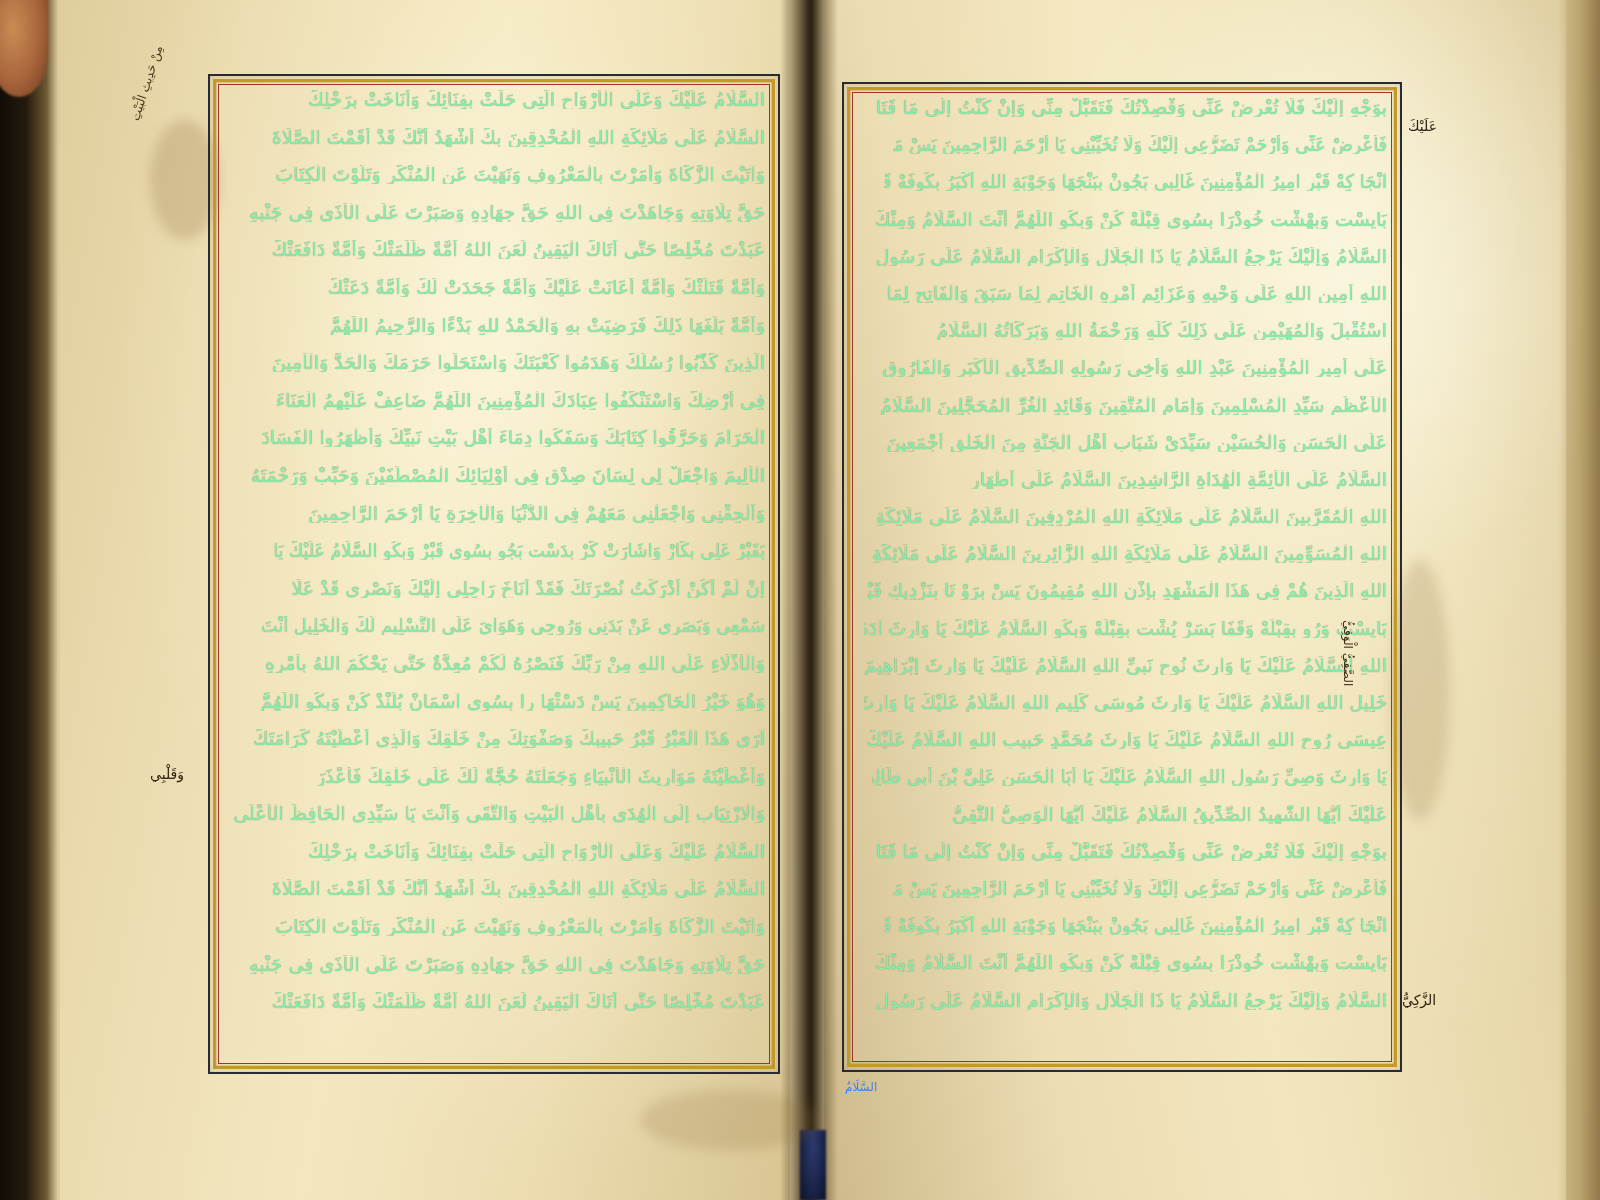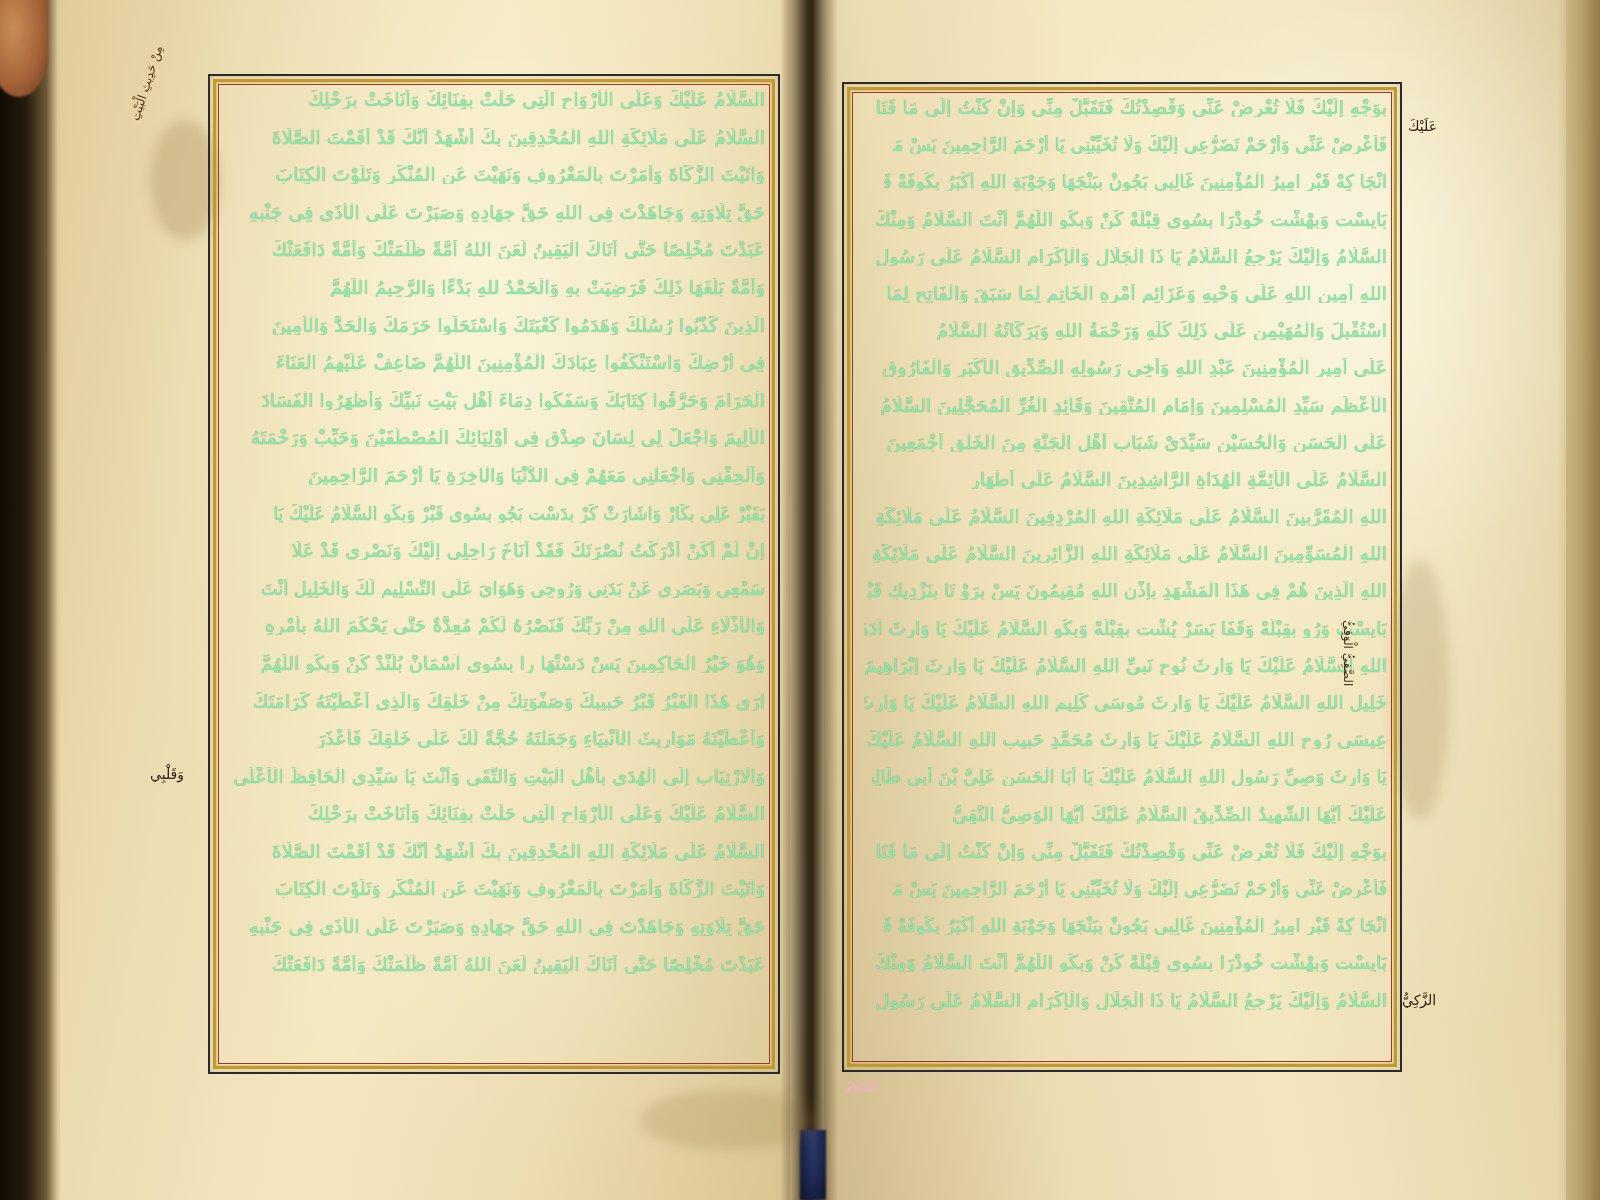--- a/index.html
+++ b/index.html
@@ -162,21 +162,21 @@
   .marg-note-3 { left: 1408px; top: 118px;  font-size: 14px; color:#2e2110; }
   .marg-note-4 { left: 1402px; top: 992px;  font-size: 14px; color:#2e2110; }
   .marg-side-r {
     position: absolute; left: 1355px; top: 620px;
     transform: rotate(90deg); transform-origin: left top;
     font-size: 12px; color: #3a2a14; direction: rtl; white-space: nowrap;
   }
   .catchword {
     position: absolute;
     left: 845px; top: 1080px;
-    font-size: 12px; color: #f9a8d4; direction: rtl;
+    font-size: 12px; color: #3b82f6; direction: rtl;
   }
 
   
   .blotch {
     position: absolute;
     border-radius: 50%;
     filter: blur(6px);
     pointer-events: none;
   }
 </style>
@@ -211,20 +211,21 @@
 
   <div class="frame frame-left">
     <div class="inner-gold"></div>
     <div class="inner-red"></div>
     <div class="textblock tl" id="left-lines">
         <span class="line" style="transform: scaleX(1);">السَّلَامُ عَلَيْكَ وَعَلَى الْأَرْوَاحِ الَّتِي حَلَّتْ بِفِنَائِكَ وَأَنَاخَتْ بِرَحْلِكَ</span>
         <span class="line" style="transform: scaleX(1);">السَّلَامُ عَلَى مَلَائِكَةِ اللهِ الْمُحْدِقِينَ بِكَ أَشْهَدُ أَنَّكَ قَدْ أَقَمْتَ الصَّلَاةَ</span>
         <span class="line" style="transform: scaleX(1);">وَآتَيْتَ الزَّكَاةَ وَأَمَرْتَ بِالْمَعْرُوفِ وَنَهَيْتَ عَنِ الْمُنْكَرِ وَتَلَوْتَ الْكِتَابَ</span>
         <span class="line" style="transform: scaleX(1);">حَقَّ تِلَاوَتِهِ وَجَاهَدْتَ فِي اللهِ حَقَّ جِهَادِهِ وَصَبَرْتَ عَلَى الْأَذَى فِي جَنْبِهِ</span>
         <span class="line" style="transform: scaleX(1);">عَبَدْتَ مُخْلِصًا حَتَّى أَتَاكَ الْيَقِينُ لَعَنَ اللهُ أُمَّةً ظَلَمَتْكَ وَأُمَّةً دَافَعَتْكَ</span>
+        <span class="line" style="transform: scaleX(1);">وَأُمَّةً قَتَلَتْكَ وَأُمَّةً أَعَانَتْ عَلَيْكَ وَأُمَّةً جَحَدَتْ لَكَ وَأُمَّةً دَعَتْكَ</span>
         <span class="line" style="transform: scaleX(1);">وَأُمَّةً بَلَغَهَا ذَلِكَ فَرَضِيَتْ بِهِ وَالْحَمْدُ للهِ بَدْءًا وَالرَّحِيمُ اللَّهُمَّ</span>
         <span class="line" style="transform: scaleX(1);">الَّذِينَ كَذَّبُوا رُسُلَكَ وَهَدَمُوا كَعْبَتَكَ وَاسْتَحَلُّوا حَرَمَكَ وَالْحَدَّ وَالْأَمِينَ</span>
         <span class="line" style="transform: scaleX(1);">فِي أَرْضِكَ وَاسْتَنْكَفُوا عِبَادَكَ الْمُؤْمِنِينَ اللَّهُمَّ ضَاعِفْ عَلَيْهِمُ الْعَنَاءَ</span>
         <span class="line" style="transform: scaleX(1);">الْحَرَامَ وَحَرَّقُوا كِتَابَكَ وَسَفَكُوا دِمَاءَ أَهْلِ بَيْتِ نَبِيِّكَ وَأَظْهَرُوا الْفَسَادَ</span>
         <span class="line" style="transform: scaleX(1);">الْأَلِيمَ وَاجْعَلْ لِي لِسَانَ صِدْقٍ فِي أَوْلِيَائِكَ الْمُصْطَفَيْنَ وَحَبِّبْ وَرَحْمَتَهُ</span>
         <span class="line" style="transform: scaleX(1);">وَأَلْحِقْنِي وَاجْعَلْنِي مَعَهُمْ فِي الدُّنْيَا وَالْآخِرَةِ يَا أَرْحَمَ الرَّاحِمِينَ</span>
         <span class="line" style="transform: scaleX(0.91709);">بَقَبْرْ عَلِي بِكَارْ وَاشَارَتْ كَرْ بِدَسْت بَجُو بِسُوىِ قَبْرْ وَبِكُو السَّلَامُ عَلَيْكَ يَا رَسُولَ</span>
         <span class="line" style="transform: scaleX(1);">إِنْ لَمْ أَكُنْ أَدْرَكْتُ نُصْرَتَكَ فَقَدْ أَنَاخَ رَاحِلِي إِلَيْكَ وَنَصْرِي قَدْ عَلَا</span>
         <span class="line" style="transform: scaleX(0.939341);">سَمْعِي وَبَصَرِي عَنْ بَدَنِي وَرُوحِي وَهَوَايَ عَلَى التَّسْلِيمِ لَكَ وَالْخَلِيلِ أَنْتَ بَعْدَهُ</span>
         <span class="line" style="transform: scaleX(1);">وَالْأَذْلَاءِ عَلَى اللهِ مِنْ رَبِّكَ فَنَصْرُهُ لَكُمْ مُعِدَّةٌ حَتَّى يَحْكُمَ اللهُ بِأَمْرِهِ</span>

